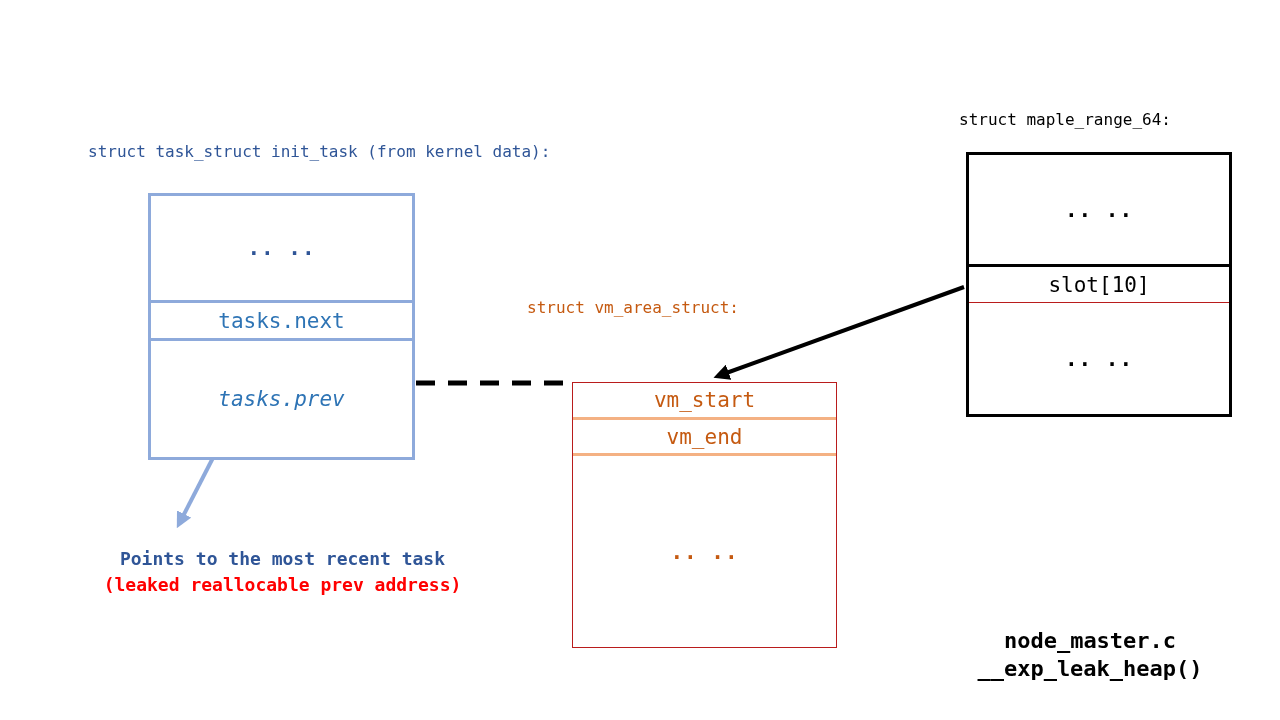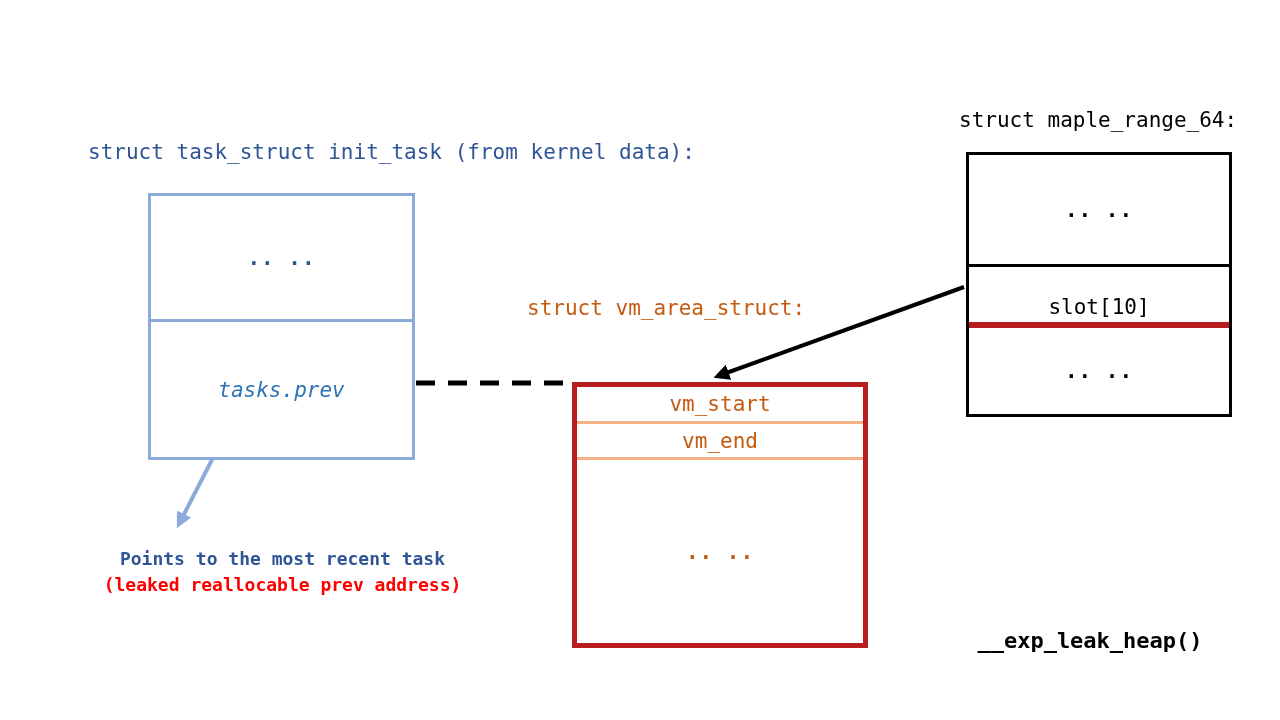--- a/index.html
+++ b/index.html
@@ -13,21 +13,21 @@
     overflow: hidden;
   }
   .arrow-layer {
     position: absolute;
     left: 0; top: 0;
     width: 1280px; height: 720px;
     pointer-events: none;
   }
   .struct-title {
     position: absolute;
-    font-size: 21px;
+    font-size: 16px;
     line-height: 24px;
     white-space: nowrap;
   }
   .title-blue   { left: 88px;  top: 140px; color: #2F5597; }
   .title-orange { left: 527px; top: 296px; color: #C55A11; }
   .title-black  { left: 959px; top: 108px; color: #000000; }
 
   .struct-box {
     position: absolute;
     display: flex;
@@ -49,37 +49,37 @@
     width: 267px; height: 267px;
     border: 3px solid #8EAADB;
   }
   .box-task .cell-dots { flex: 1 1 auto; border-bottom: 3px solid #8EAADB; color: #2F5597; }
   .box-task .cell-row  { flex: 0 0 38px; border-bottom: 3px solid #8EAADB; color: #2E74B5; }
   .box-task .cell-row.last { flex: 1 0 36px; border-bottom: none; font-style: italic; }
 
   
   .box-vma {
     left: 572px; top: 382px;
-    width: 296px; height: 266px;
-    border: 5px solid #b91c1c;
+    width: 265px; height: 266px;
+    border: 1px solid #b91c1c;
     color: #C55A11;
   }
   .box-vma .cell-row  { flex: 0 0 37px; border-bottom: 3px solid #F4B183; }
   .box-vma .cell-row.second { flex: 0 0 36px; }
   .box-vma .cell-dots { flex: 1 1 auto; }
 
   
   .box-maple {
     left: 966px; top: 152px;
     width: 266px; height: 265px;
     border: 3px solid #000000;
     color: #000000;
   }
   .box-maple .cell-dots-top    { flex: 0 0 112px; border-bottom: 3px solid #000000; }
-  .box-maple .cell-slot        { flex: 0 0 36px;  border-bottom: 6px solid #b91c1c; margin-top: 25px; }
+  .box-maple .cell-slot        { flex: 0 0 36px;  border-bottom: 1px solid #b91c1c; }
   .box-maple .cell-dots-bottom { flex: 1 1 auto; }
 
   .note-points {
     position: absolute;
     left: 75px; top: 546px;
     width: 415px;
     text-align: center;
     font-size: 18px;
     font-weight: 700;
     line-height: 26px;
@@ -121,20 +121,21 @@
 
     <line x1="217" y1="450" x2="179" y2="524" stroke="#8EAADB" stroke-width="4" marker-end="url(#ah-blue)"></line>
   </svg>
 
   <div class="struct-title title-orange">struct vm_area_struct:</div>
   <div class="struct-title title-blue">struct task_struct init_task (from kernel data):</div>
   <div class="struct-title title-black">struct maple_range_64:</div>
 
   <div class="struct-box box-task">
     <div class="cell cell-dots dots">.. ..</div>
+    <div class="cell cell-row">tasks.next</div>
     <div class="cell cell-row last">tasks.prev</div>
   </div>
 
   <div class="struct-box box-vma">
     <div class="cell cell-row">vm_start</div>
     <div class="cell cell-row second">vm_end</div>
     <div class="cell cell-dots dots">.. ..</div>
   </div>
 
   <div class="struct-box box-maple">
@@ -142,16 +143,17 @@
     <div class="cell cell-slot">slot[10]</div>
     <div class="cell cell-dots-bottom dots">.. ..</div>
   </div>
 
   <div class="note-points">
     <div class="line1">Points to the most recent task</div>
     <div class="line2">(leaked reallocable prev address)</div>
   </div>
 
   <div class="note-source">
+    <div>node_master.c</div>
     <div>__exp_leak_heap()</div>
   </div>
 
 </div>
 
 </body></html>

